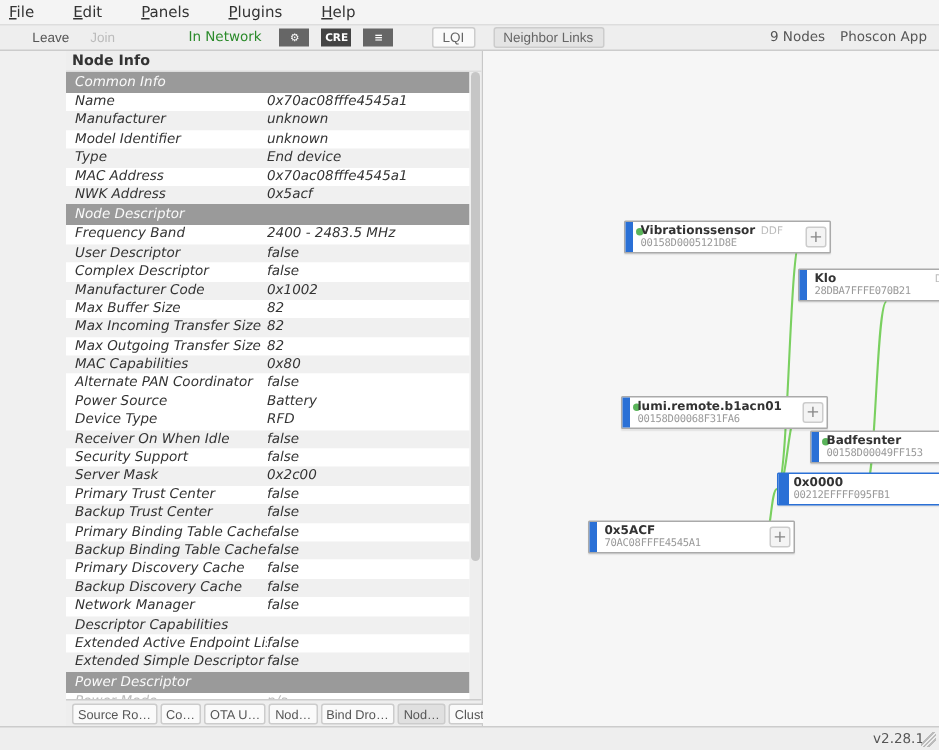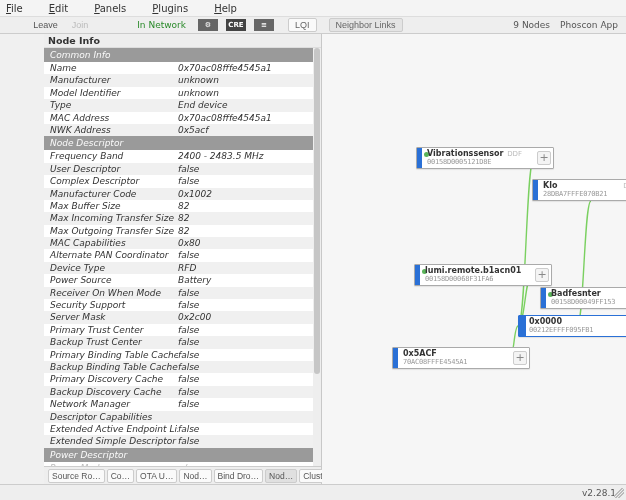--- a/index.html
+++ b/index.html
@@ -2,21 +2,21 @@
 <html><head>
 <meta charset="utf-8">
 <style>
   * { box-sizing: border-box; margin: 0; padding: 0; }
   html, body { width: 626px; height: 500px; overflow: hidden; font-family: "DejaVu Sans", Arial, sans-serif; font-size: 9.5px; color: #333; background: #f0f0f0; }
   
   .menubar { height: 16px; display: flex; align-items: center; gap: 26px; padding: 0 6px; background: #f4f4f4; font-size: 10px; }
   .menubar span:first-letter { text-decoration: underline; }
   
   .toolbar { height: 18px; display: flex; align-items: center; background: #eee; border-top:1px solid #ddd; border-bottom:1px solid #ccc; }
-  .tool-left { display:flex; align-items:center; gap:6px; padding-left:6px; width:278px; justify-content:flex-end; padding-right:4px;}
+  .tool-left { display:flex; align-items:center; gap:6px; padding-left:6px; width:278px; justify-content:center; padding-right:4px;}
   .tool-btn { height:14px; line-height:14px; font-size:9px; padding:0 4px; border:none; background:transparent; color:#555;}
   .tool-btn.dis { color:#bbb; }
   .tool-btn.green { color:#2a8a2a; font-weight:normal;margin-left:35px; }
   .chip { display:inline-flex; align-items:center; justify-content:center; width:20px; height:12px; font-size:7px; font-weight:bold; color:#fff; background:#555; margin-left:2px;}
   .tool-right { flex:1; display:flex; align-items:center; gap:12px; padding-left:10px; }
   .tabbtn { height:14px; line-height:12px; font-size:9px; padding:0 6px; background:#fafafa; border:1px solid #ccc; border-radius:2px; color:#666;}
   .tabbtn.active { background:#e4e4e4; }
   .tool-end { margin-left:auto; display:flex; align-items:center; gap:10px; padding-right:8px; font-size:9px; color:#555;}
   
   .cols { display:flex; height: calc(500px - 16px - 18px - 16px); padding-left: 44px; }
@@ -146,30 +146,30 @@
             <div class="v">82</div>
           </div>
           <div class="row alt">
             <div class="k">MAC Capabilities</div>
             <div class="v">0x80</div>
           </div>
           <div class="row">
             <div class="k">Alternate PAN Coordinator</div>
             <div class="v">false</div>
           </div>
+          <div class="row">
+            <div class="k">Power Source</div>
+            <div class="v">Battery</div>
+          </div>
           <div class="row alt">
             <div class="k">Device Type</div>
             <div class="v">RFD</div>
           </div>
-          <div class="row">
-            <div class="k">Power Source</div>
-            <div class="v">Battery</div>
-          </div>
-          <div class="row alt">
-            <div class="k">Receiver On When Mode</div>
+          <div class="row alt">
+            <div class="k">Receiver On When Idle</div>
             <div class="v">false</div>
           </div>
           <div class="row">
             <div class="k">Security Support</div>
             <div class="v">false</div>
           </div>
           <div class="row alt">
             <div class="k">Server Mask</div>
             <div class="v">0x2c00</div>
           </div>

